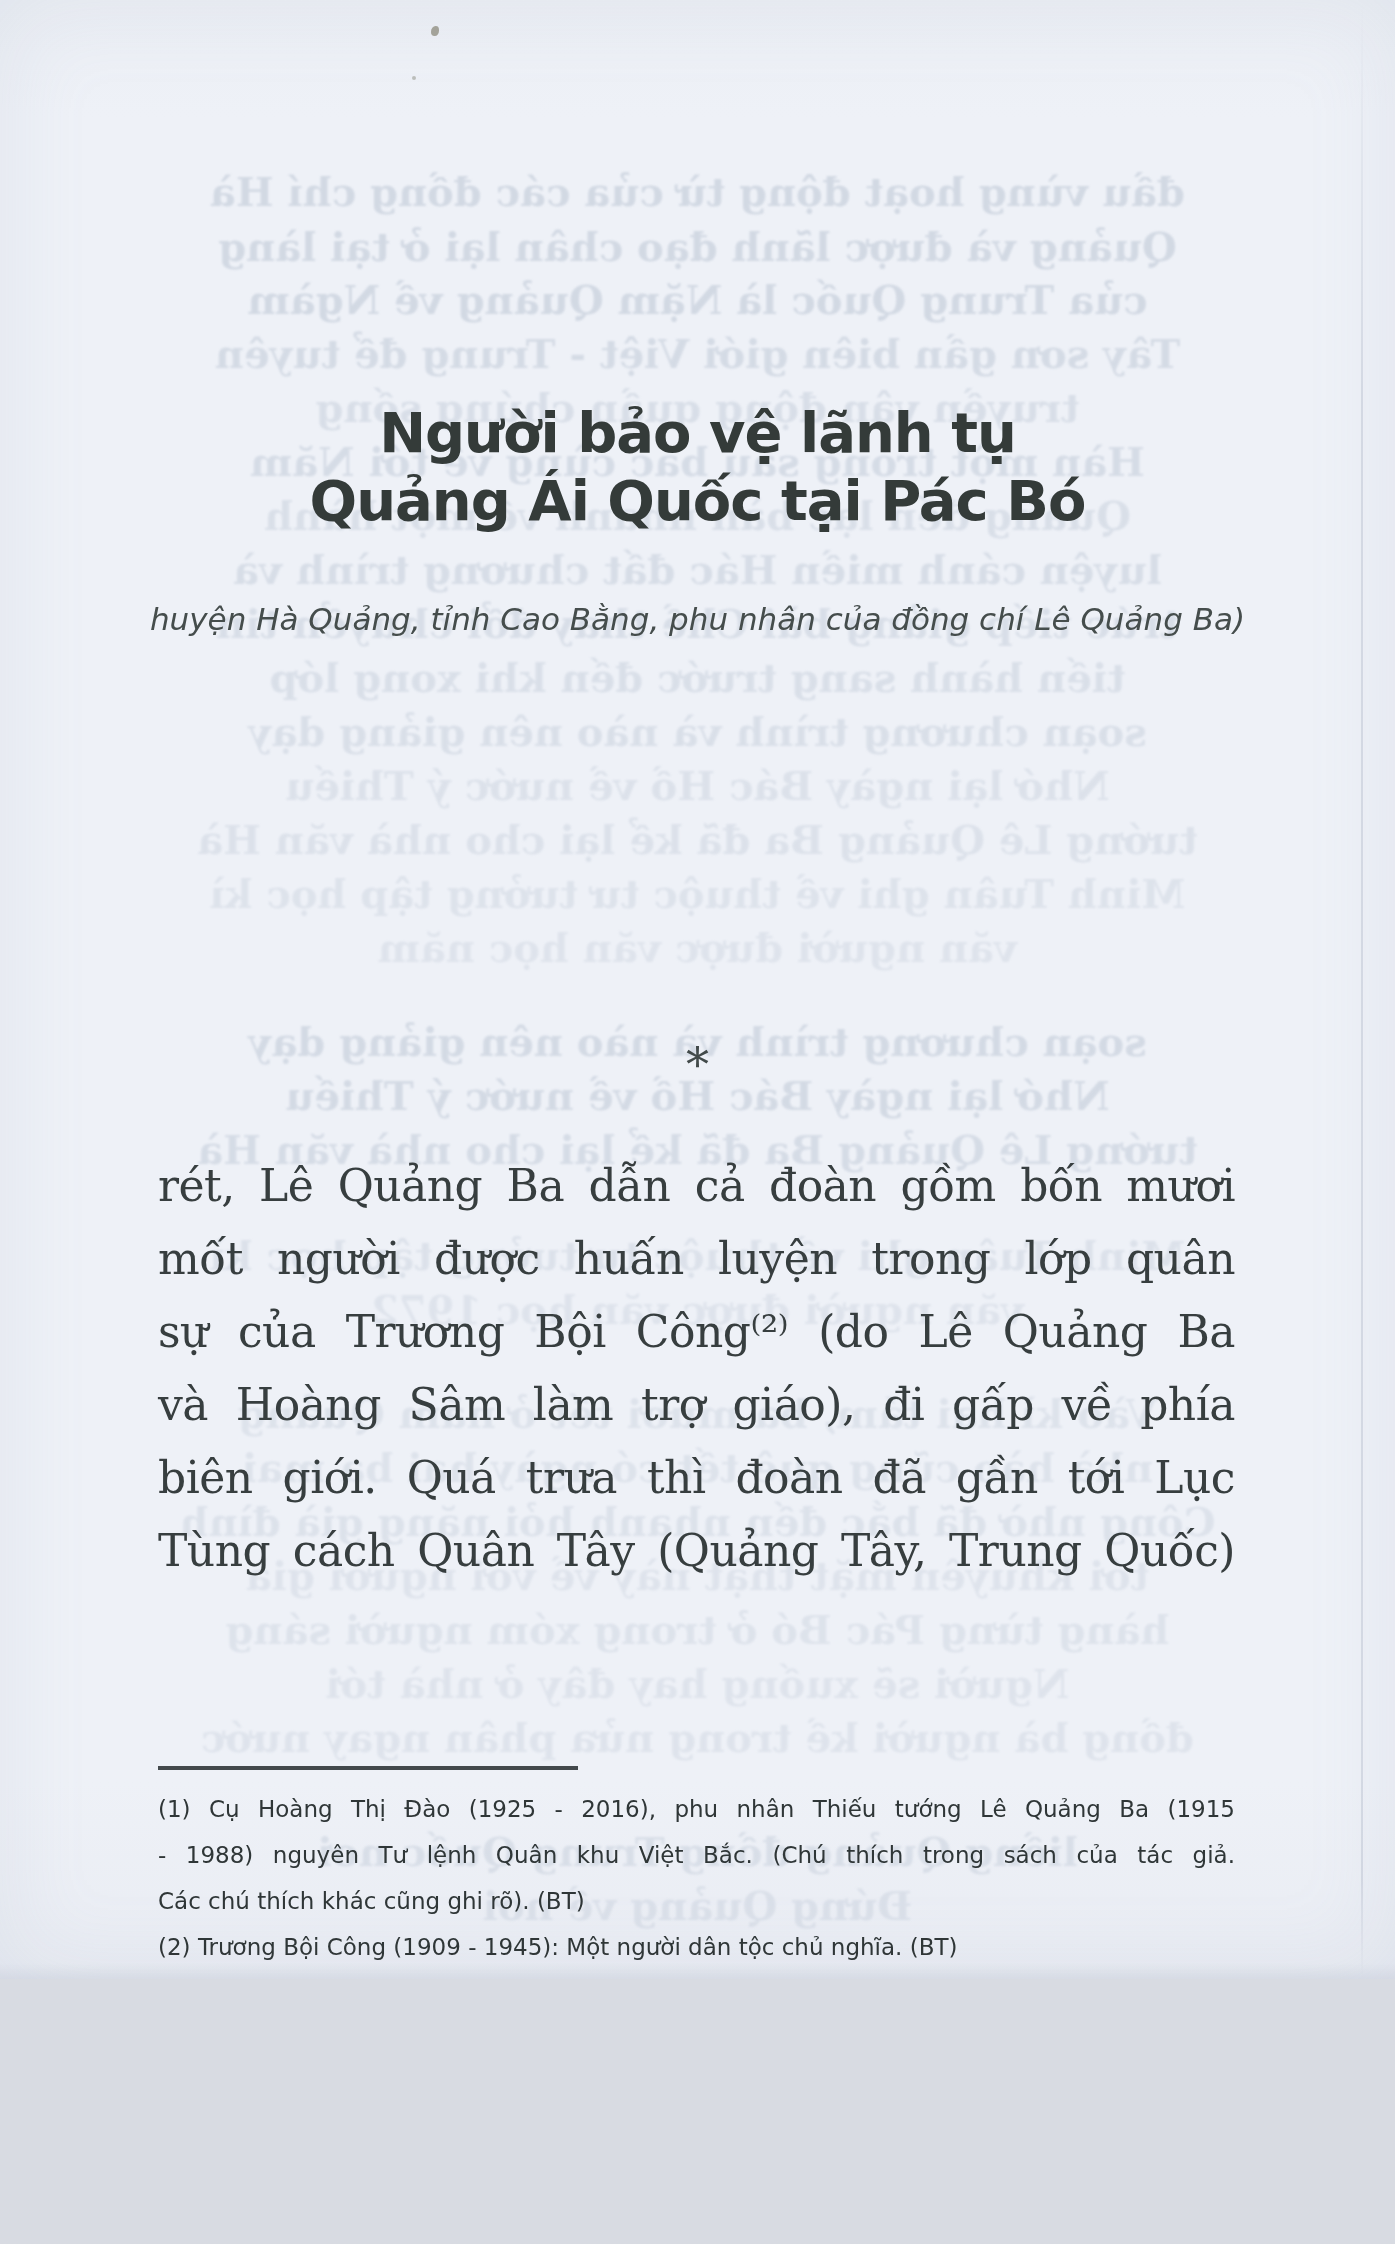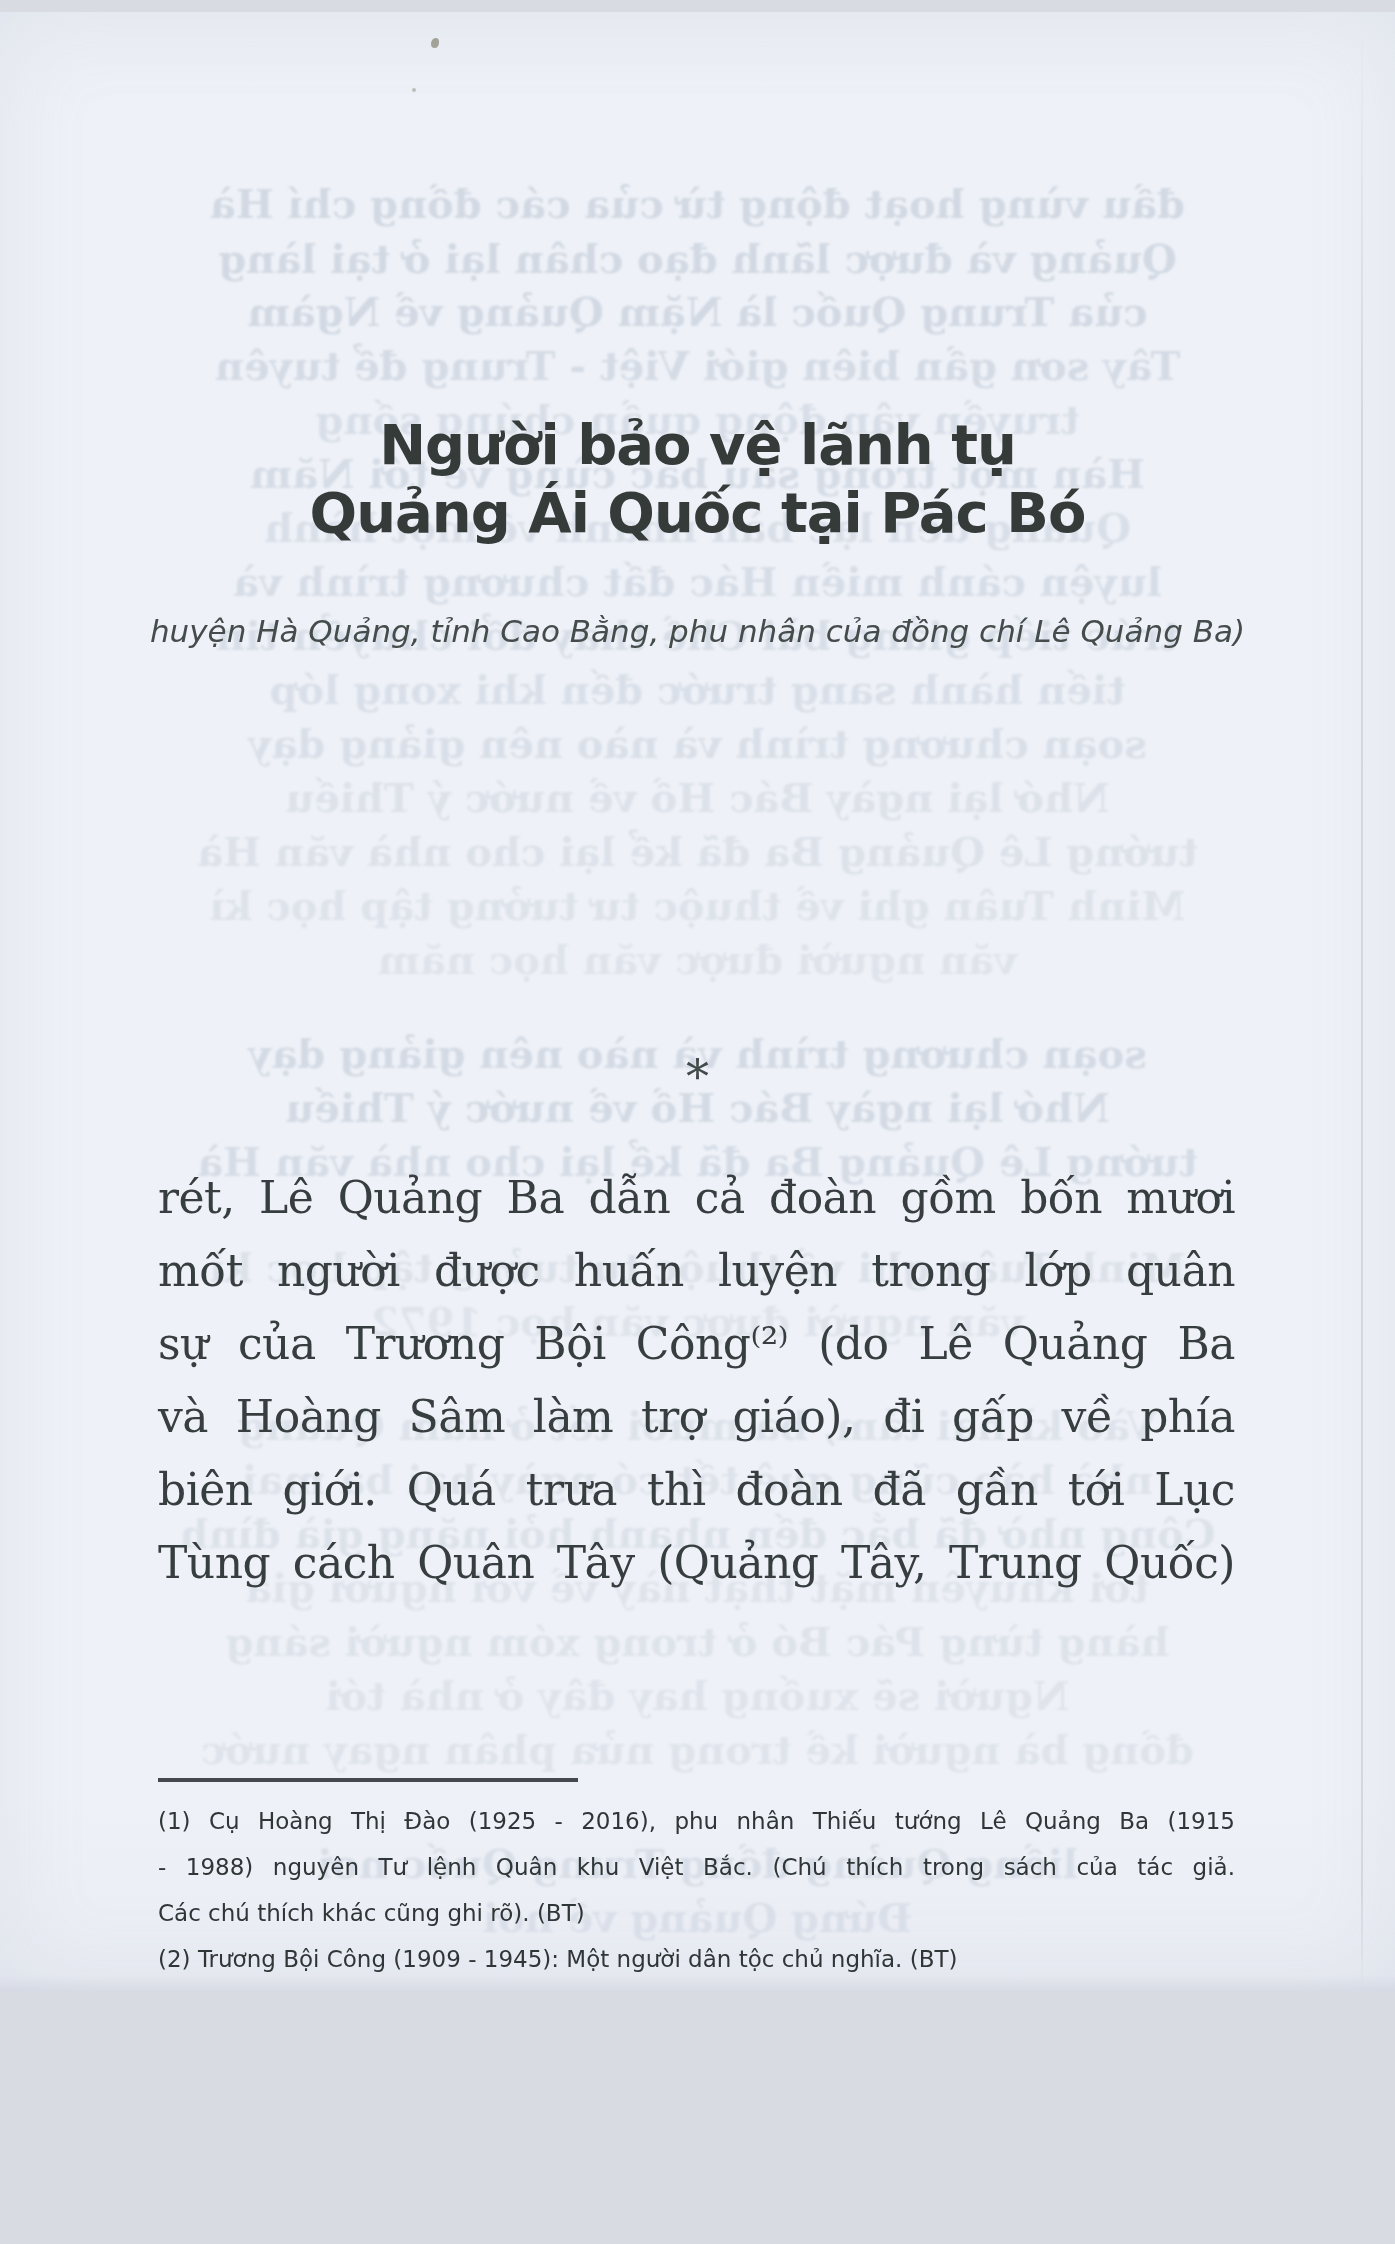--- a/index.html
+++ b/index.html
@@ -1,19 +1,19 @@
 <!DOCTYPE html>
 <html><head>
 <meta charset="utf-8">
 <style>
   html,body{margin:0;padding:0;background:#d8dbe2;}
   .page{
     position:relative;
     width:1395px;height:1979px;
-    margin:12px auto;
+    margin:0 auto;
     background:
       linear-gradient(180deg,#ecEFf5 0%,#eef1f7 6%,#eef1f7 90%,#e9ecf3 100%),
       #eef1f7;
     background-color:#eef1f7;
     box-shadow:inset 0 0 90px rgba(150,160,185,0.14);
     overflow:hidden;
     font-family:"DejaVu Serif", serif;
   }
 
   

